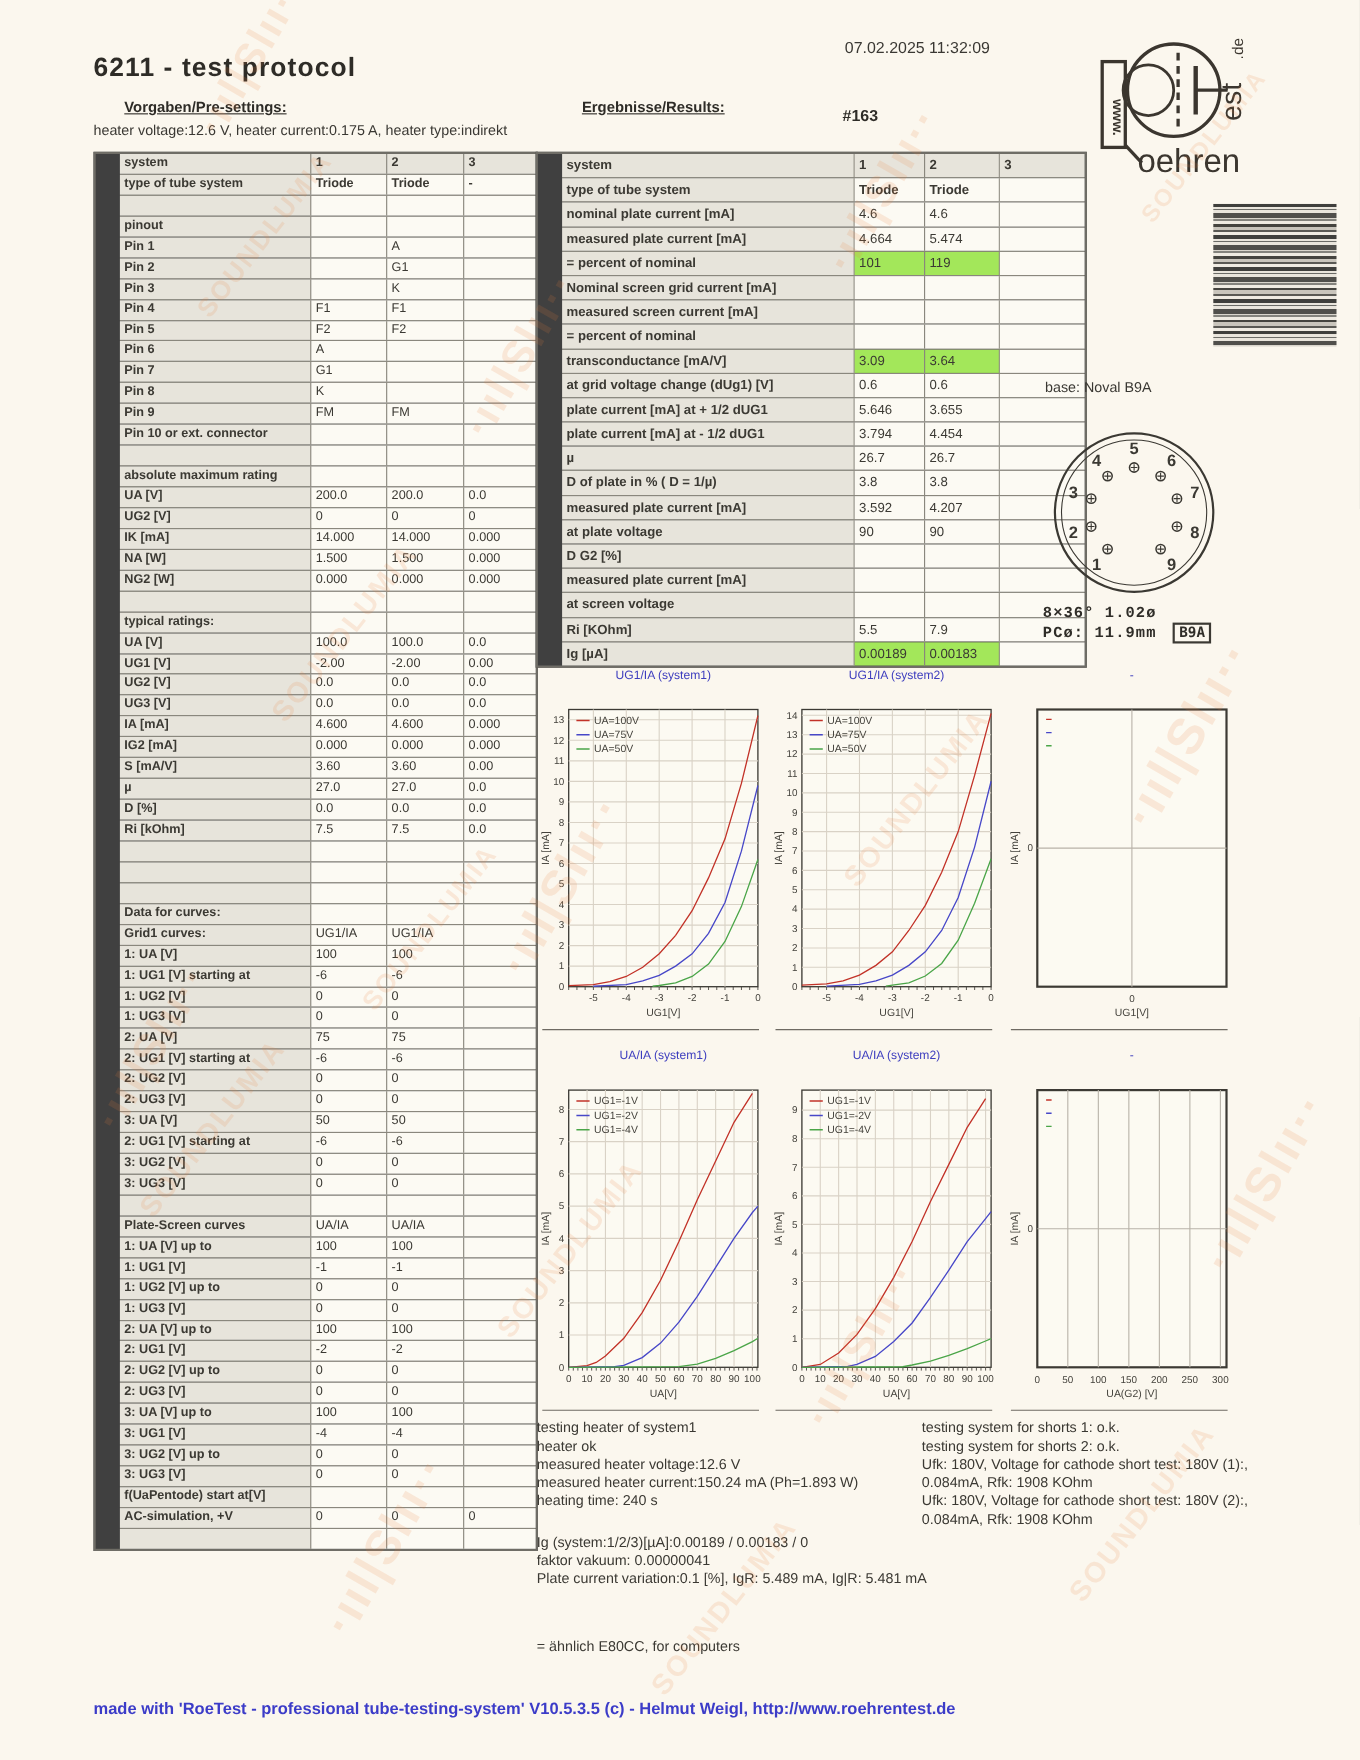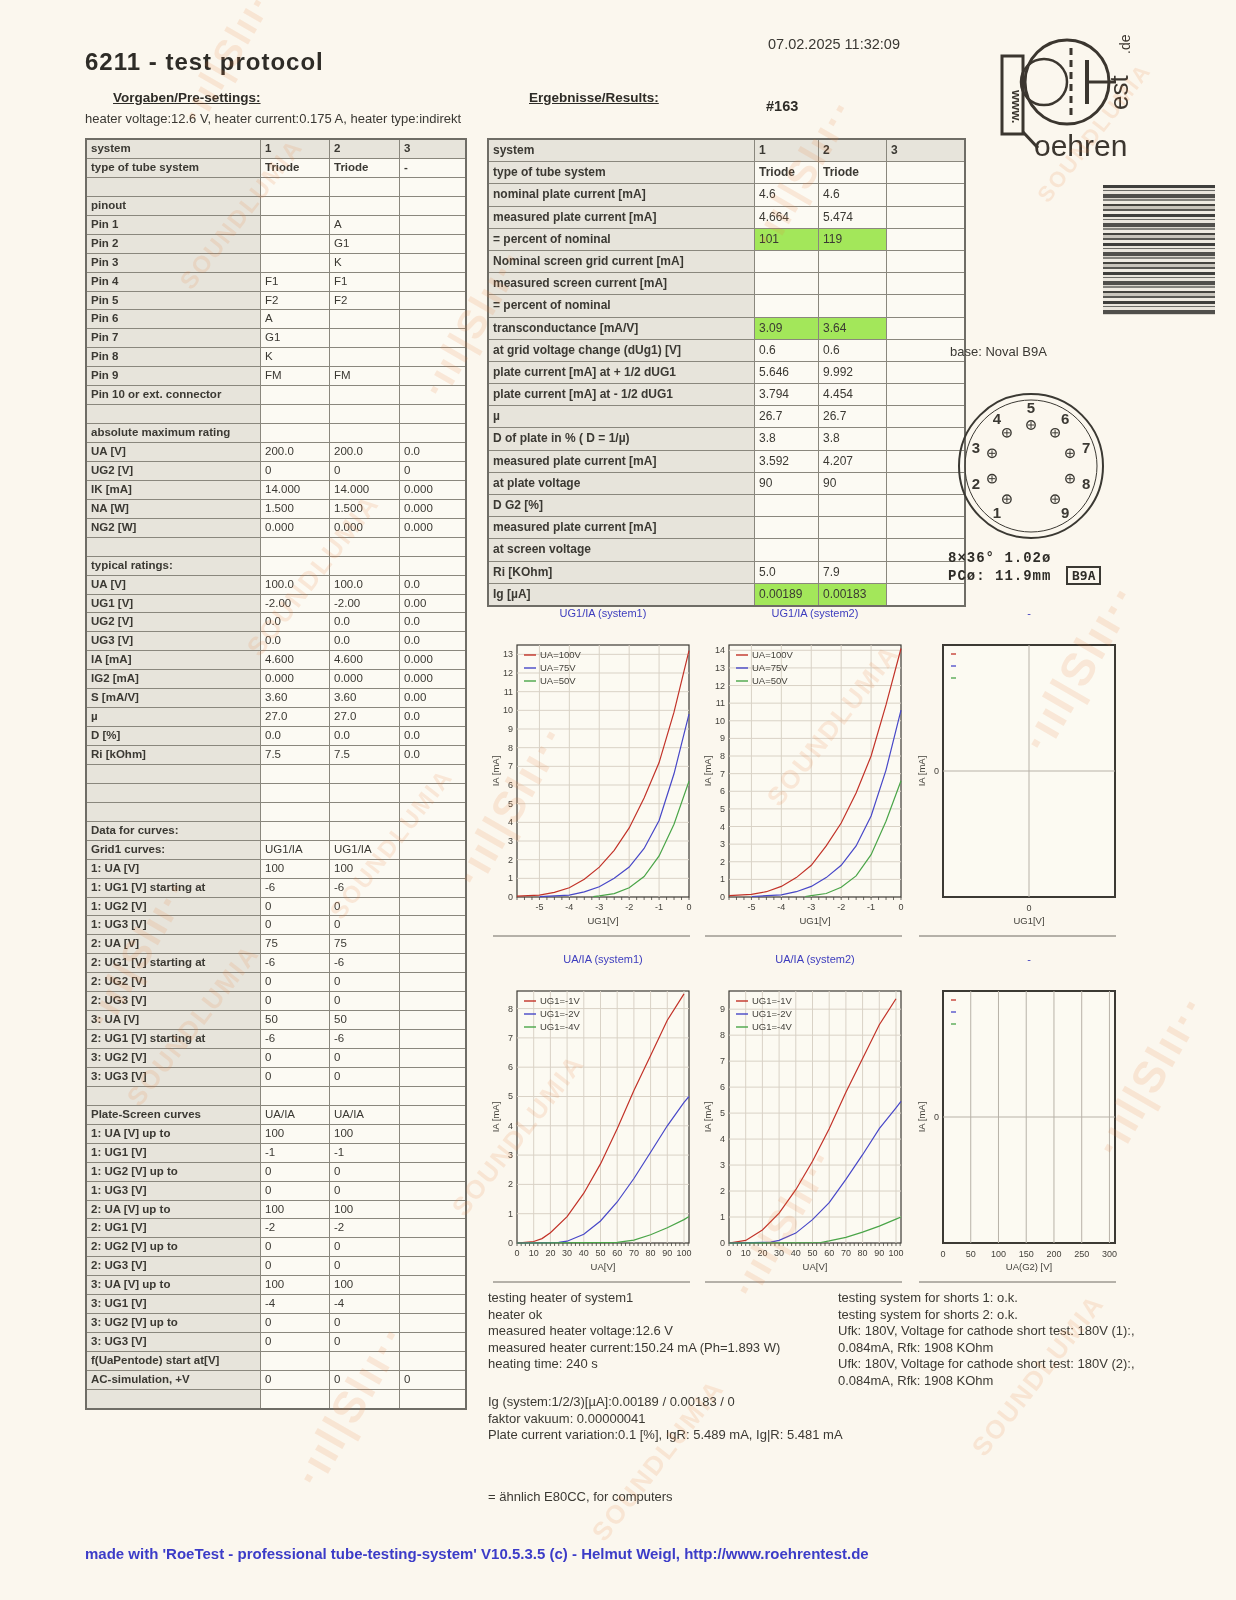--- a/index.html
+++ b/index.html
@@ -9,21 +9,21 @@
   .wm-layer{position:absolute;left:0;top:0;width:100%;height:100%;z-index:6;pointer-events:none;}
   .wm{position:absolute;font-weight:bold;color:rgba(236,128,58,0.15);white-space:nowrap;letter-spacing:2px;}
   #doc-title{left:85px;top:48px;font-size:24px;font-weight:bold;color:#2e2c27;letter-spacing:1px;}
   #datetime{left:768px;top:36px;font-size:14.5px;color:#3a3833;}
   #serial{left:766px;top:98px;font-size:14.5px;font-weight:bold;color:#2e2c27;}
   .section-heading{font-size:13.5px;font-weight:bold;color:#2e2c27;text-decoration:underline;margin-left:28px;}
   #presets-heading{left:85px;top:90px;}
   #results-heading{left:489px;top:90px;padding-left:12px;}
   #heater-line{left:85px;top:111px;font-size:13px;color:#3a3833;}
   
-  .dtable{position:absolute;border:2px solid #6f6d66;background:#404040;z-index:2;}
+  .dtable{position:absolute;border:2px solid #6f6d66;background:#404040;z-index:2;padding-left:22px;}
   .trow{display:flex;border-bottom:1px solid #8a877d;}
   .trow:last-child{border-bottom:none;}
   .tcell{border-right:1px solid #8a877d;overflow:hidden;white-space:nowrap;padding-left:4px;box-sizing:border-box;color:#3b3933;}
   .tcell:last-child{border-right:none;}
   .lbl{background:#E7E4DB;font-weight:bold;}
   .val{background:#FCFAF3;}
   .hl{background:#A3E75A !important;}
   .vbold{font-weight:bold;}
   .theadrow .val{background:#E7E4DB;font-weight:bold;}
   #presets-table{left:85px;top:138px;width:378px;}
@@ -578,21 +578,21 @@
       </div>
       <div class="trow">
         <div class="lbl tcell">at grid voltage change (dUg1) [V]</div>
         <div class="val c1 tcell">0.6</div>
         <div class="val c2 tcell">0.6</div>
         <div class="val c3 tcell"></div>
       </div>
       <div class="trow">
         <div class="lbl tcell">plate current [mA] at + 1/2 dUG1</div>
         <div class="val c1 tcell">5.646</div>
-        <div class="val c2 tcell">9.992</div>
+        <div class="val c2 tcell">3.655</div>
         <div class="val c3 tcell"></div>
       </div>
       <div class="trow">
         <div class="lbl tcell">plate current [mA] at - 1/2 dUG1</div>
         <div class="val c1 tcell">3.794</div>
         <div class="val c2 tcell">4.454</div>
         <div class="val c3 tcell"></div>
       </div>
       <div class="trow">
         <div class="lbl tcell">µ</div>
@@ -631,21 +631,21 @@
         <div class="val c3 tcell"></div>
       </div>
       <div class="trow">
         <div class="lbl tcell">at screen voltage</div>
         <div class="val c1 tcell"></div>
         <div class="val c2 tcell"></div>
         <div class="val c3 tcell"></div>
       </div>
       <div class="trow">
         <div class="lbl tcell">Ri [KOhm]</div>
-        <div class="val c1 tcell">5.0</div>
+        <div class="val c1 tcell">5.5</div>
         <div class="val c2 tcell">7.9</div>
         <div class="val c3 tcell"></div>
       </div>
       <div class="trow">
         <div class="lbl tcell">Ig [µA]</div>
         <div class="val c1 tcell hl">0.00189</div>
         <div class="val c2 tcell hl">0.00183</div>
         <div class="val c3 tcell"></div>
       </div>
     </div>

